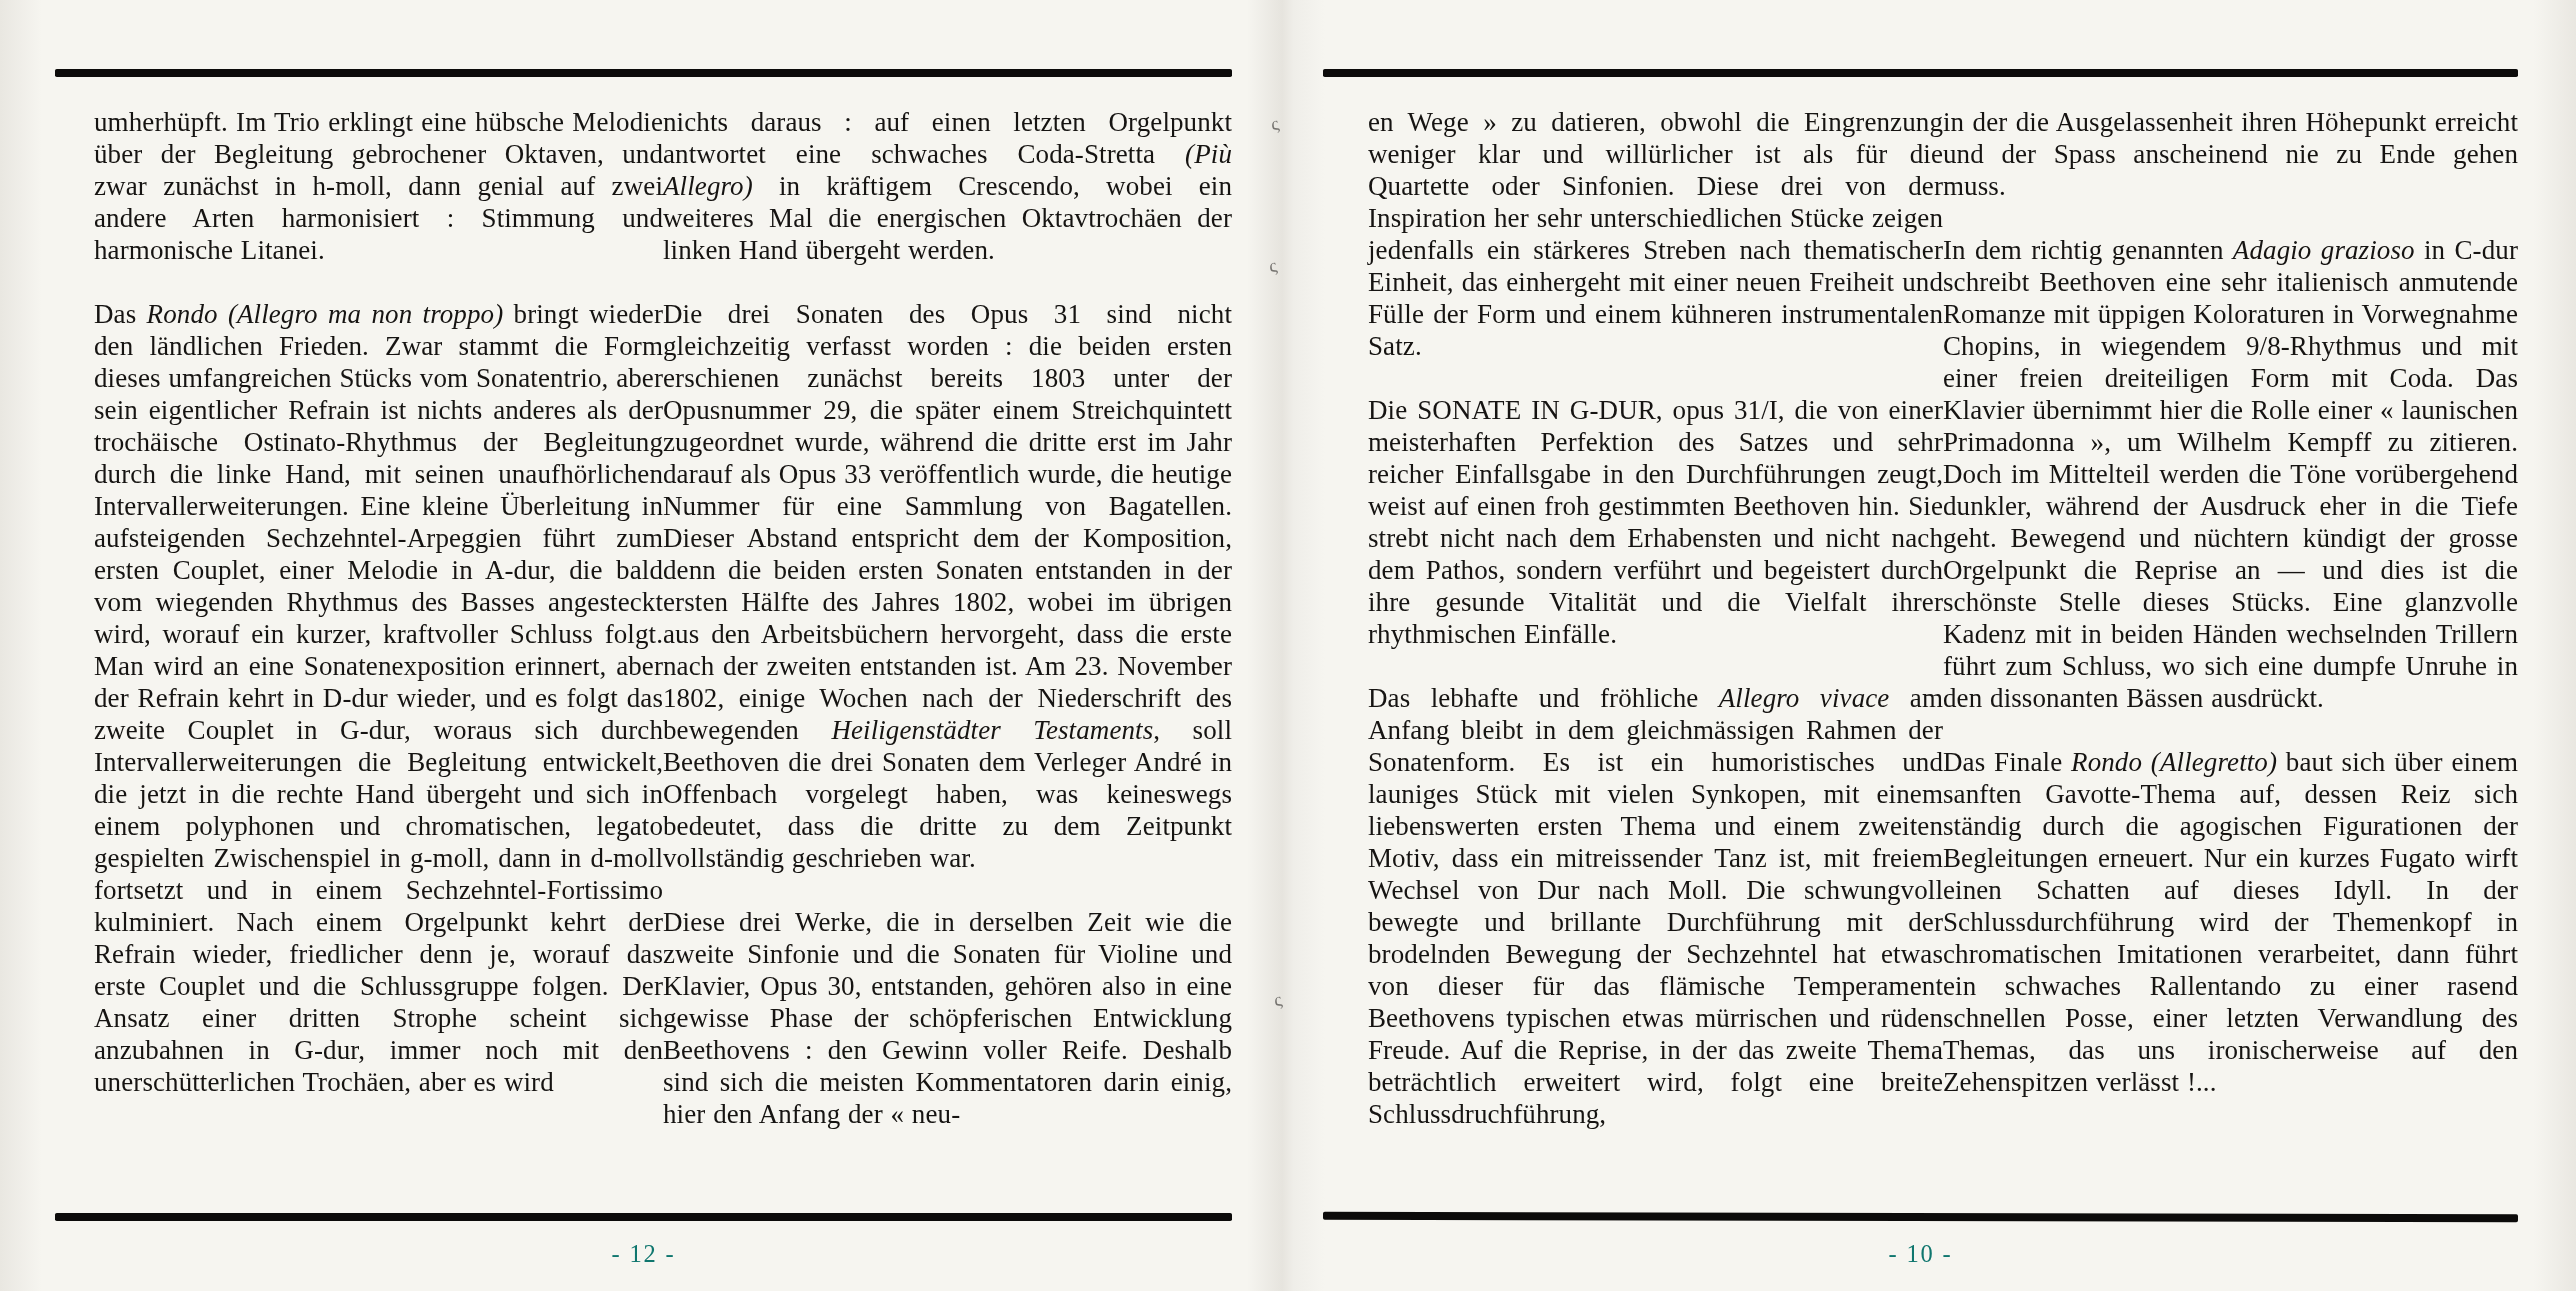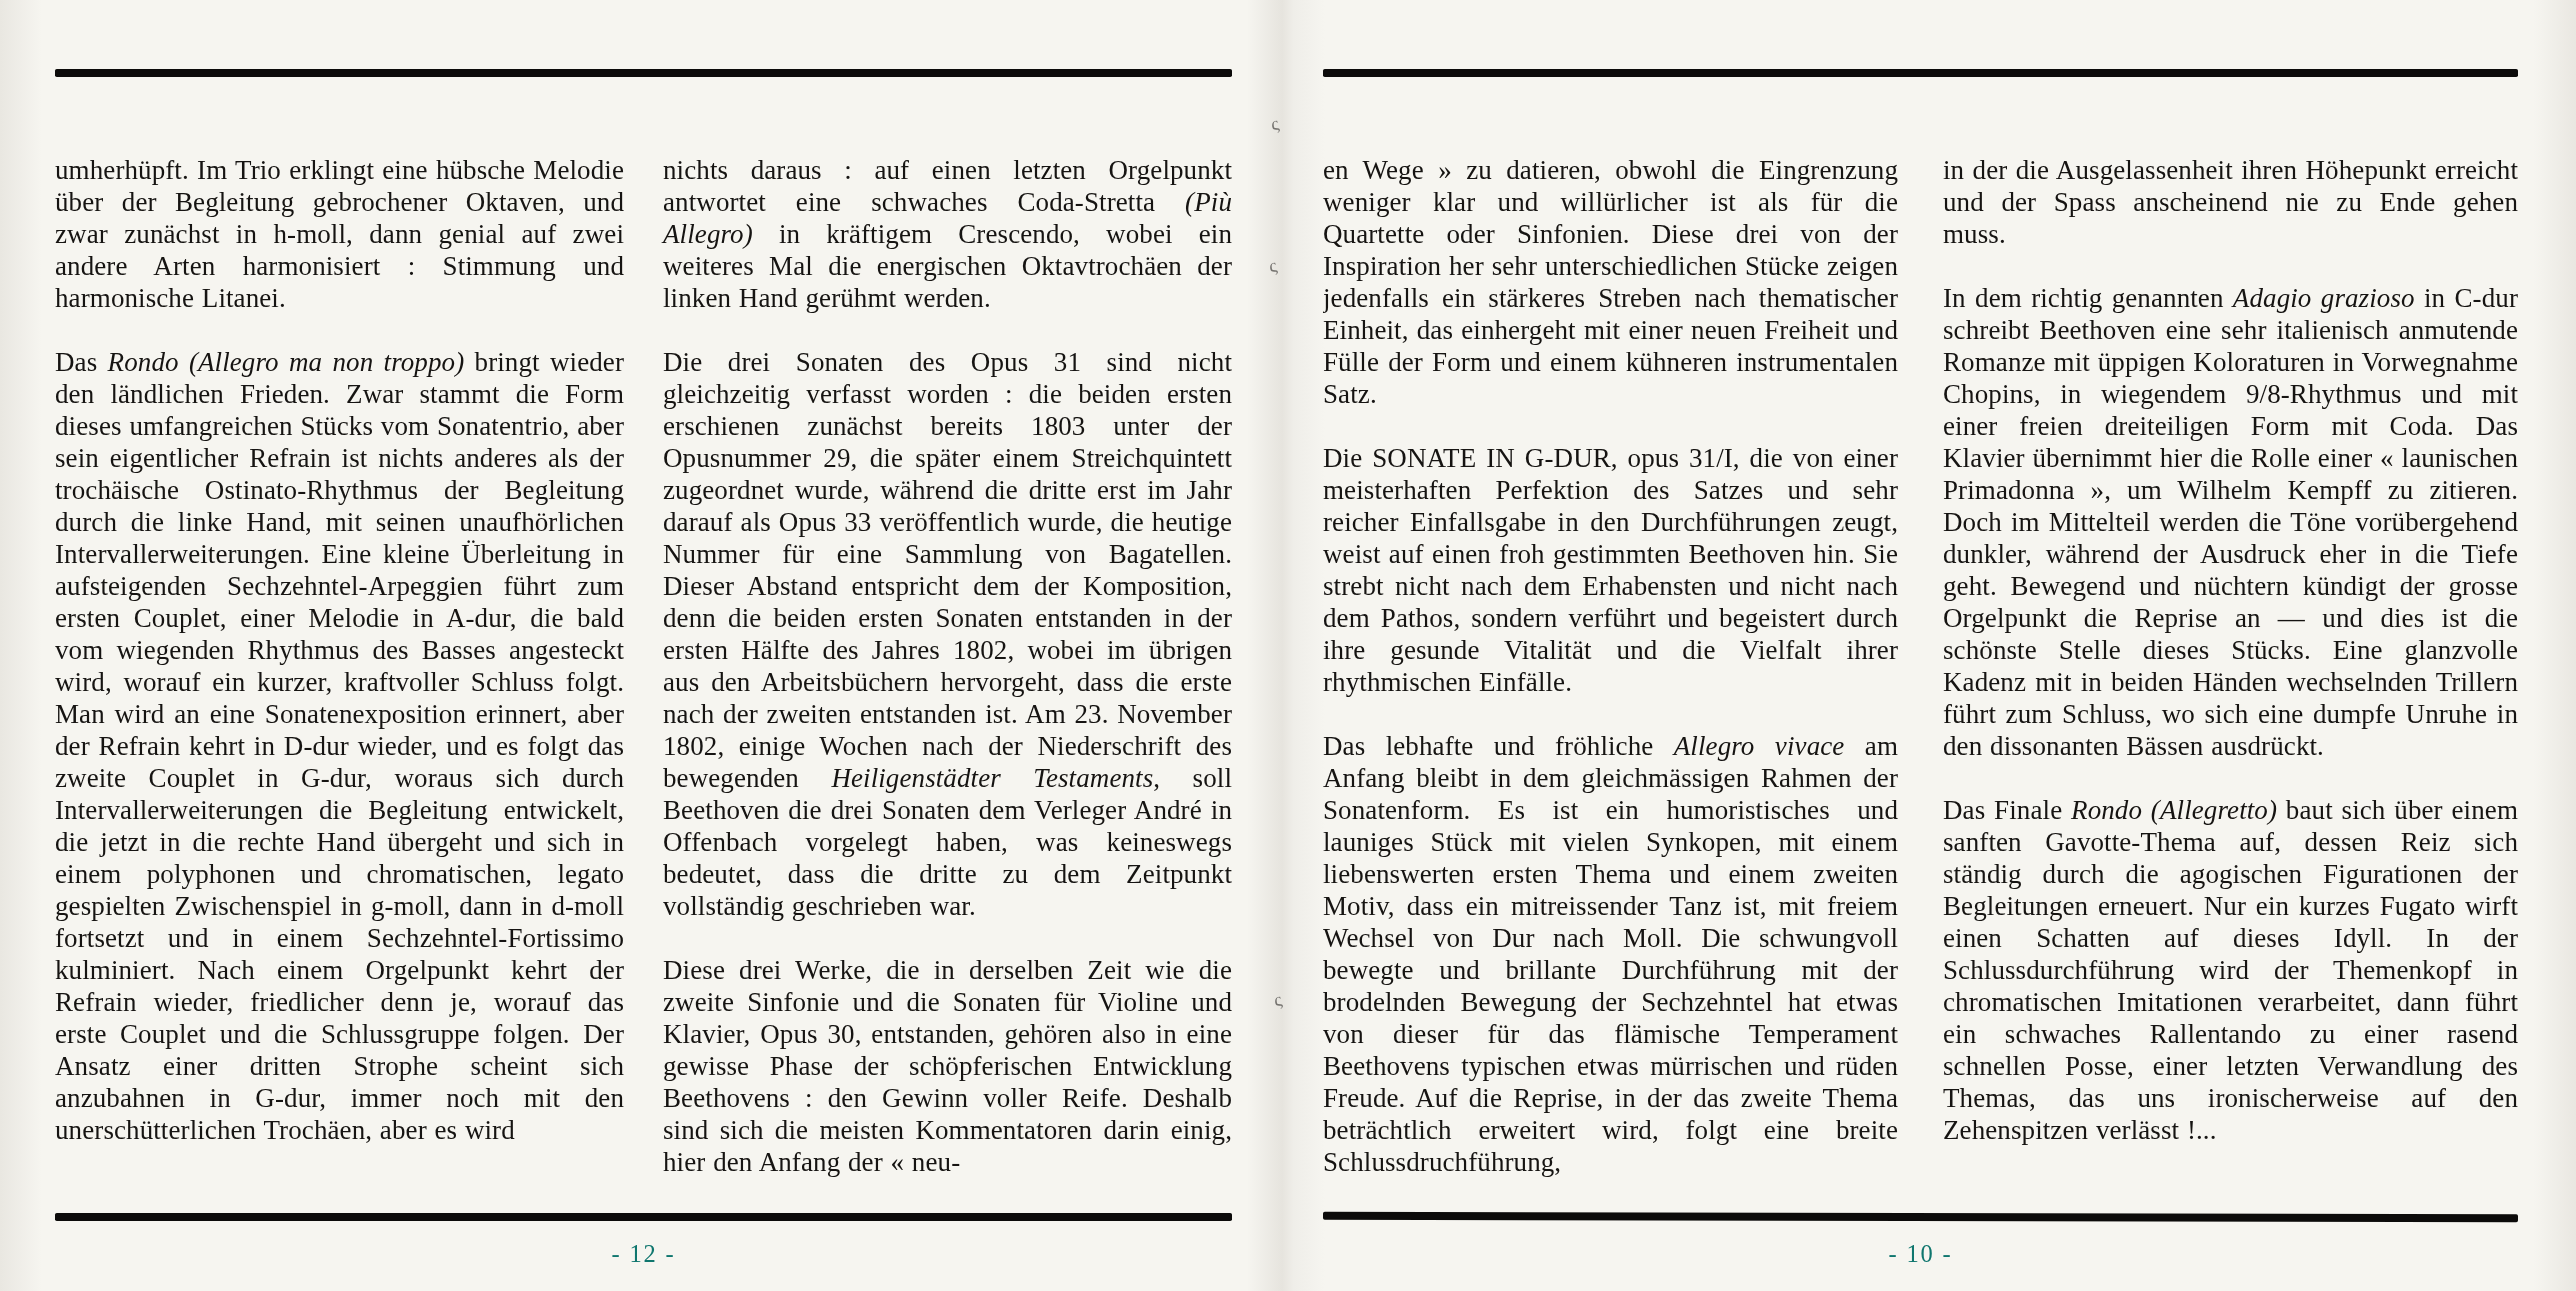--- a/index.html
+++ b/index.html
@@ -42,23 +42,22 @@
   .rule-bottom { top: 1213px; }
   .page-right .rule-bottom { transform: rotate(0.12deg); }
 
   .columns {
     position: absolute;
     top: 106px;
     left: 0;
     right: 0;
     height: 1086px;
     display: flex;
-    justify-content: space-between;
+    justify-content: flex-end;
     overflow: hidden;
-    margin-top: 48px;
   }
   .col {
     width: 569px;
     text-align: justify;
     font-size: 27px;
     line-height: 32px;
     letter-spacing: 0.1px;
     word-spacing: 0.9px;
   }
   .page-right .col { width: 575px; }
@@ -97,21 +96,21 @@
 <div class="shade shade-right"></div>
 
 <section class="page page-left">
   <div class="rule rule-top"></div>
   <div class="columns">
     <div class="col">
         <p class="para"><span>umherhüpft. Im Trio erklingt eine hübsche Melodie über der Begleitung gebrochener Oktaven, und zwar zunächst in h-moll, dann genial auf zwei andere Arten harmonisiert : Stimmung und harmonische Litanei.</span></p>
         <p class="para"><span>Das </span><span class="it">Rondo (Allegro ma non troppo)</span><span> bringt wieder den ländlichen Frieden. Zwar stammt die Form dieses umfangreichen Stücks vom Sonatentrio, aber sein eigentlicher Refrain ist nichts anderes als der trochäische Ostinato-Rhythmus der Begleitung durch die linke Hand, mit seinen unaufhörlichen Intervallerweiterungen. Eine kleine Überleitung in aufsteigenden Sechzehntel-Arpeggien führt zum ersten Couplet, einer Melodie in A-dur, die bald vom wiegenden Rhythmus des Basses angesteckt wird, worauf ein kurzer, kraftvoller Schluss folgt. Man wird an eine Sonatenexposition erinnert, aber der Refrain kehrt in D-dur wieder, und es folgt das zweite Couplet in G-dur, woraus sich durch Intervallerweiterungen die Begleitung entwickelt, die jetzt in die rechte Hand übergeht und sich in einem polyphonen und chromatischen, legato gespielten Zwischenspiel in g-moll, dann in d-moll fortsetzt und in einem Sechzehntel-Fortissimo kulminiert. Nach einem Orgelpunkt kehrt der Refrain wieder, friedlicher denn je, worauf das erste Couplet und die Schlussgruppe folgen. Der Ansatz einer dritten Strophe scheint sich anzubahnen in G-dur, immer noch mit den unerschütterlichen Trochäen, aber es wird</span></p>
       </div>
     <div class="col">
-        <p class="para"><span>nichts daraus : auf einen letzten Orgelpunkt antwortet eine schwaches Coda-Stretta </span><span class="it">(Più Allegro)</span><span> in kräftigem Crescendo, wobei ein weiteres Mal die energischen Oktavtrochäen der linken Hand gerühmt werden.</span></p>
+        <p class="para"><span>nichts daraus : auf einen letzten Orgelpunkt antwortet eine schwaches Coda-Stretta </span><span class="it">(Più Allegro)</span><span> in kräftigem Crescendo, wobei ein weiteres Mal die energischen Oktavtrochäen der linken Hand übergeht werden.</span></p>
         <p class="para"><span>Die drei Sonaten des Opus 31 sind nicht gleichzeitig verfasst worden : die beiden ersten erschienen zunächst bereits 1803 unter der Opusnummer 29, die später einem Streichquintett zugeordnet wurde, während die dritte erst im Jahr darauf als Opus 33 veröffentlich wurde, die heutige Nummer für eine Sammlung von Bagatellen. Dieser Abstand entspricht dem der Komposition, denn die beiden ersten Sonaten entstanden in der ersten Hälfte des Jahres 1802, wobei im übrigen aus den Arbeitsbüchern hervorgeht, dass die erste nach der zweiten entstanden ist. Am 23. November 1802, einige Wochen nach der Niederschrift des bewegenden </span><span class="it">Heiligenstädter Testaments</span><span>, soll Beethoven die drei Sonaten dem Verleger André in Offenbach vorgelegt haben, was keineswegs bedeutet, dass die dritte zu dem Zeitpunkt vollständig geschrieben war.</span></p>
         <p class="para"><span>Diese drei Werke, die in derselben Zeit wie die zweite Sinfonie und die Sonaten für Violine und Klavier, Opus 30, entstanden, gehören also in eine gewisse Phase der schöpferischen Entwicklung Beethovens : den Gewinn voller Reife. Deshalb sind sich die meisten Kommentatoren darin einig, hier den Anfang der « neu-</span></p>
       </div>
   </div>
   <div class="rule rule-bottom"></div>
   <div class="page-number">- 12 -</div>
 </section>
 
 <section class="page page-right">
   <div class="rule rule-top"></div>

